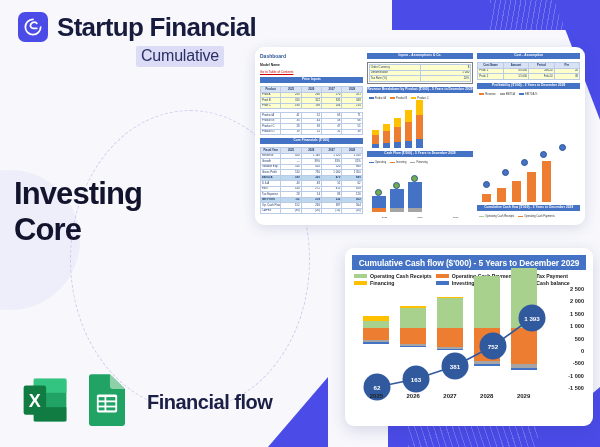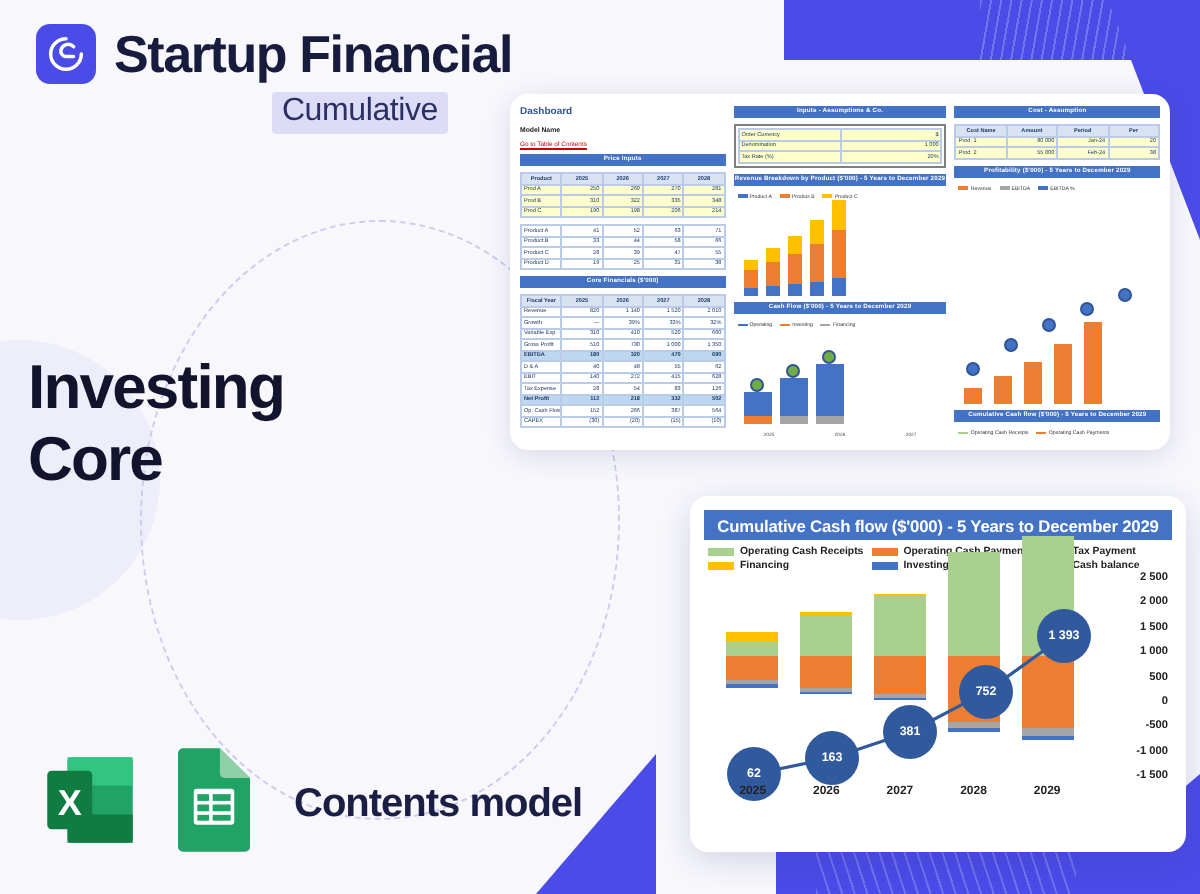--- a/index.html
+++ b/index.html
@@ -228,21 +228,21 @@
       <path d="M22.6 1 36 14.2H24.8a2.2 2.2 0 0 1-2.2-2.2z" fill="#8ed1a8"></path>
       <rect x="11" y="19" width="18" height="16" rx="1.4" fill="#ffffff"></rect>
       <rect x="12.6" y="21.4" width="5.2" height="3" fill="#21a366"></rect>
       <rect x="19.4" y="21.4" width="8" height="3" fill="#21a366"></rect>
       <rect x="12.6" y="26" width="5.2" height="3" fill="#21a366"></rect>
       <rect x="19.4" y="26" width="8" height="3" fill="#21a366"></rect>
       <rect x="12.6" y="30.6" width="5.2" height="2.6" fill="#21a366"></rect>
       <rect x="19.4" y="30.6" width="8" height="2.6" fill="#21a366"></rect>
     </svg>
   </div>
-  <div class="ft-label">Contents model</div>
+  <div class="ft-label">Financial flow</div>
 </div>
 
 <div id="dashboard-card">
   <div class="ds-grid">
 
     <div class="ds-col ds-c1">
       <div class="ds-title">Dashboard</div>
       <div class="ds-sub">Model Name</div>
       <div class="ds-link">Go to Table of Contents</div>
       <div class="ds-hdr">Price Inputs</div>

